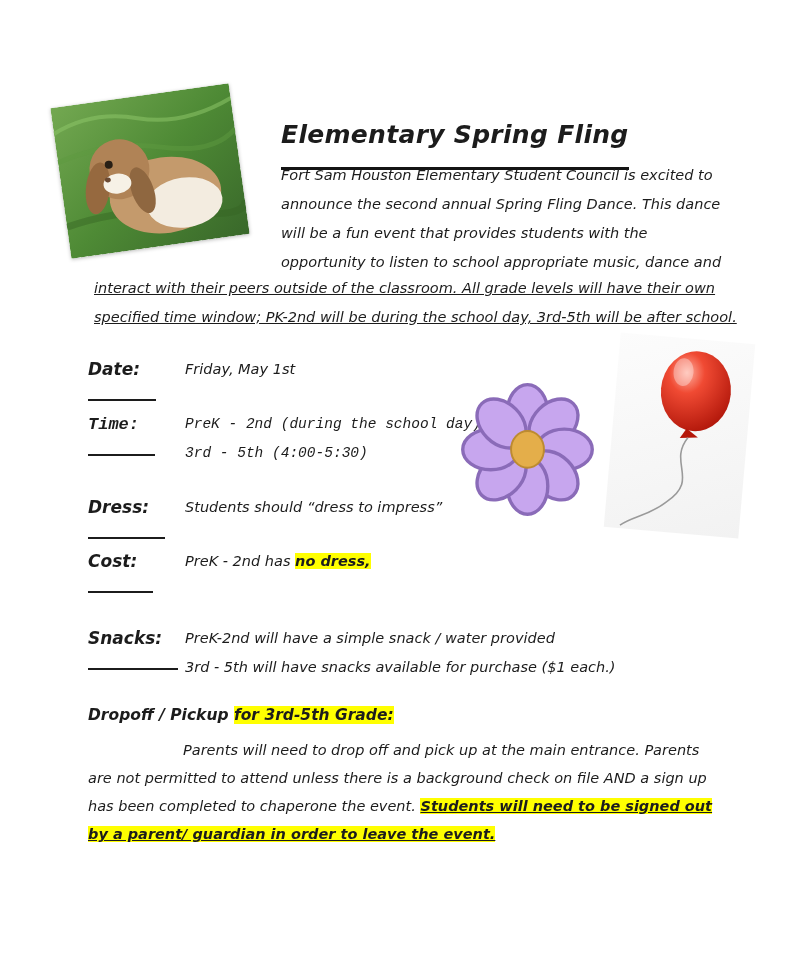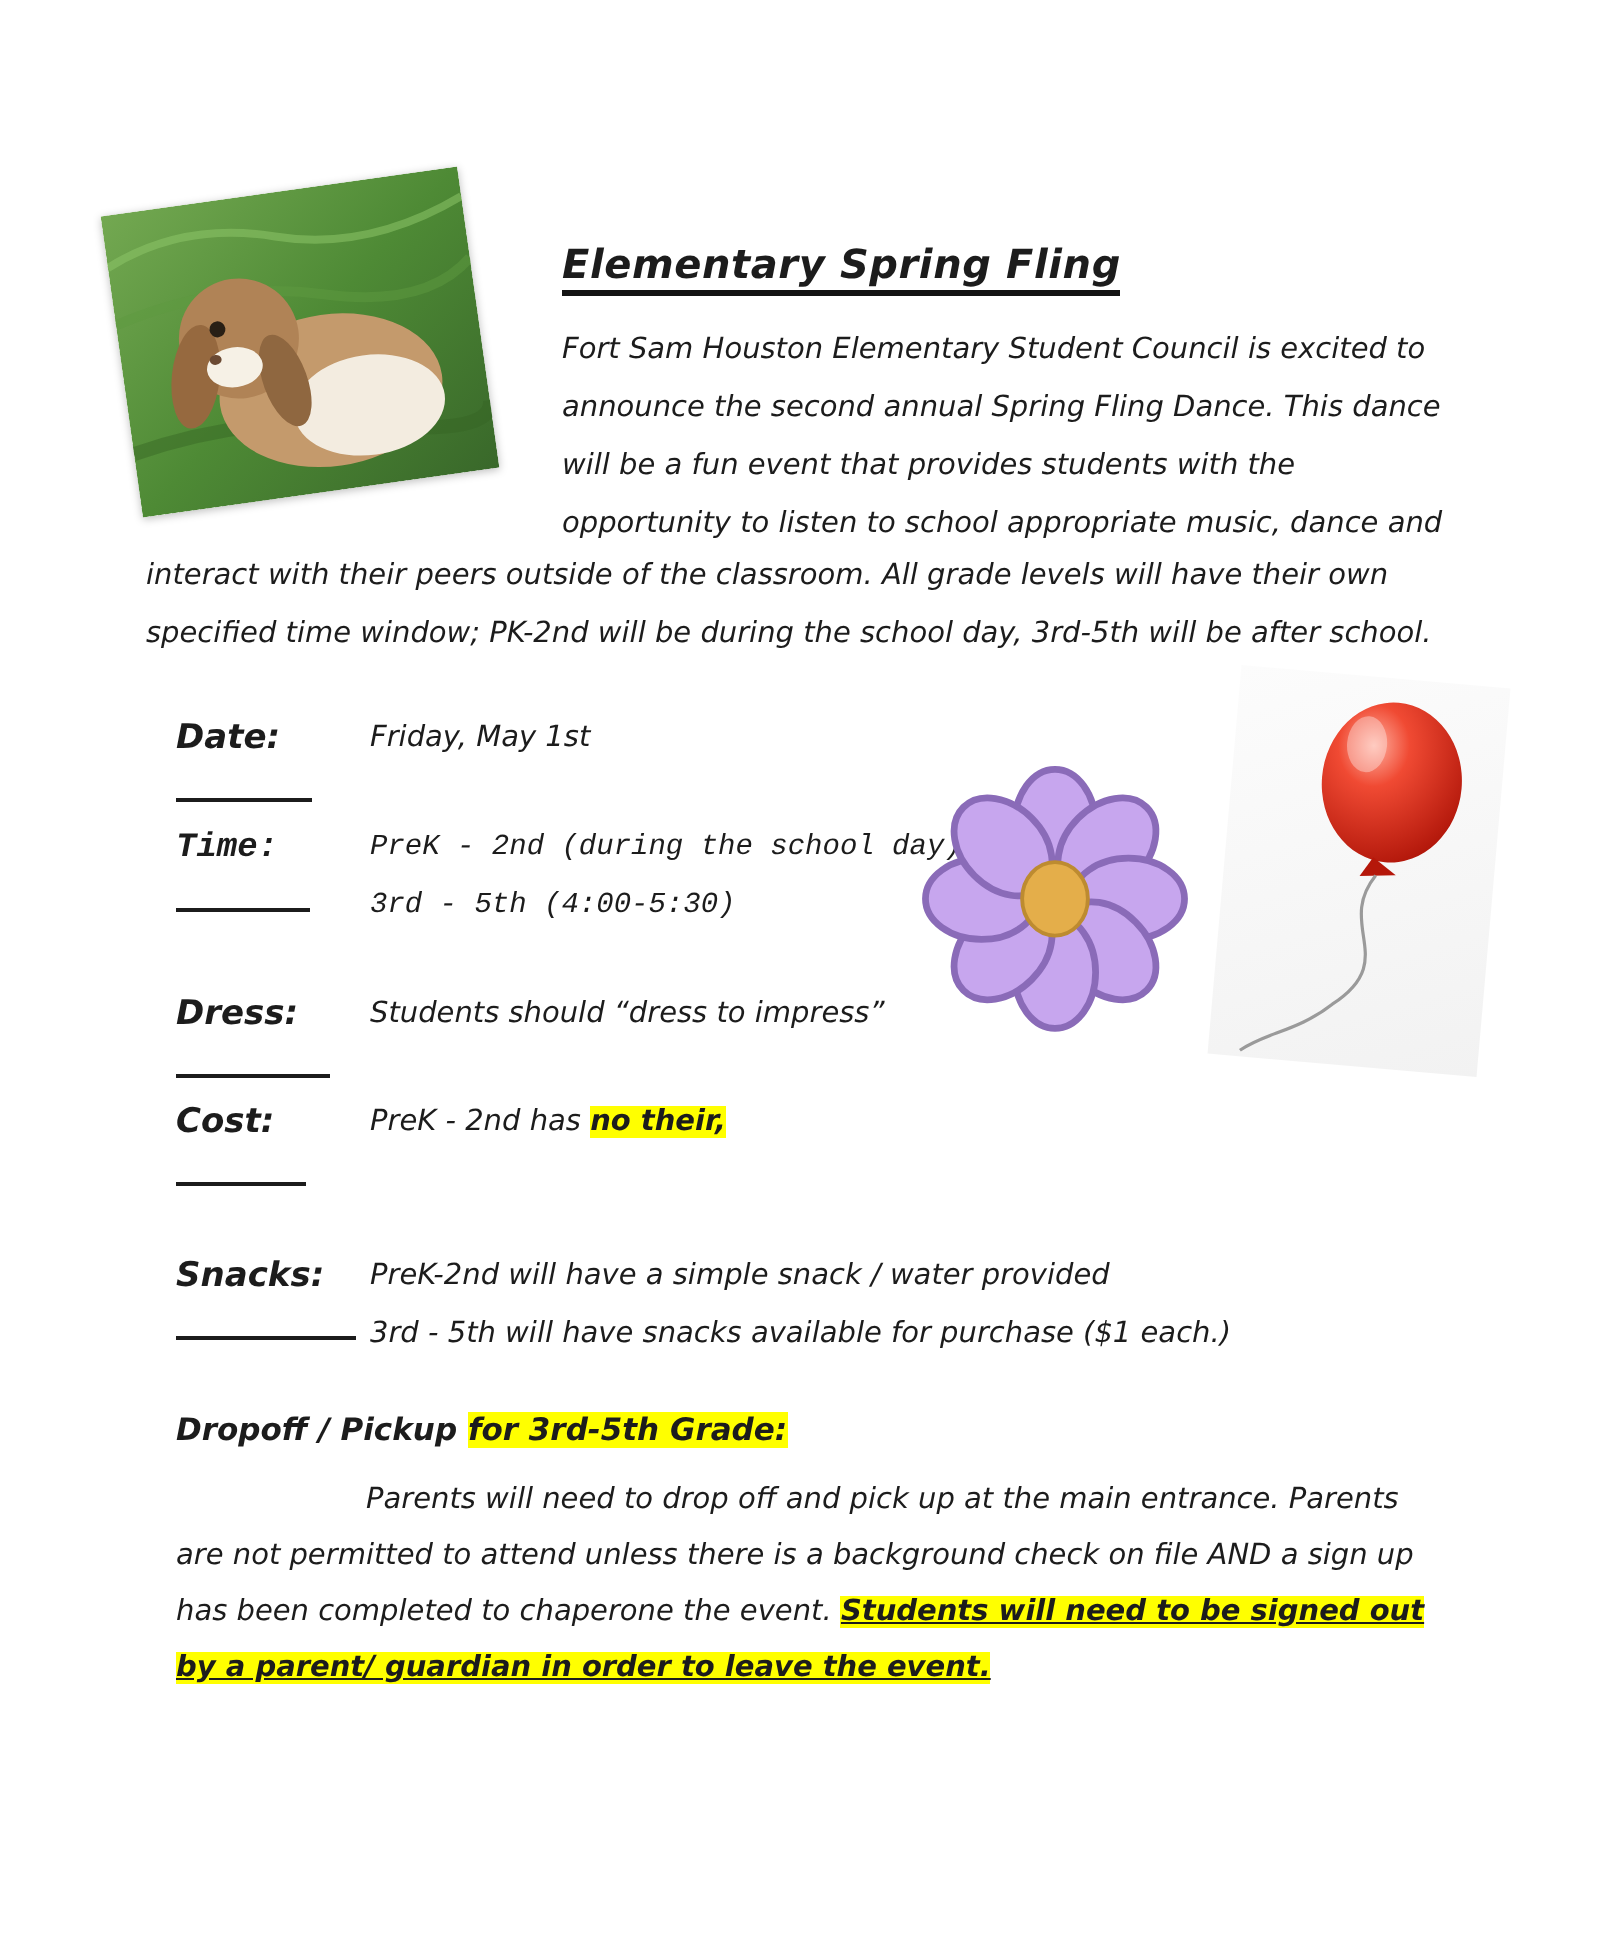--- a/index.html
+++ b/index.html
@@ -14,25 +14,25 @@
     font-family: "DejaVu Sans", sans-serif;
     font-style: italic;
     color: #1c1c1c;
     overflow: hidden;
   }
   .abs { position: absolute; }
 
   
   .title {
     display: inline-block;
-    font-size: 20px;
+    font-size: 25px;
     font-weight: 700;
     letter-spacing: 0.3px;
     border-bottom: 3px solid #141414;
-    padding-bottom: 1px;
+    padding-bottom: 18px;
     white-space: nowrap;
   }
 
   
   .body-text { font-size: 14.5px; line-height: 29px; }
 
   
   .row {
     position: absolute;
     left: 88px;
@@ -111,21 +111,21 @@
       <ellipse cx="47" cy="79" rx="3" ry="2.5" fill="#6b4a33"></ellipse>
     </svg>
   </div>
 
   <div class="abs" style="left:281px; top:120px;">
     <span class="title">Elementary Spring Fling</span>
   </div>
 
   <div class="abs body-text" style="left:281px; top:161px; width:448px;">Fort Sam Houston Elementary Student Council is excited to announce the second annual Spring Fling Dance.  This dance will be a fun event that provides students with the opportunity to listen to school appropriate music, dance and</div>
 
-  <div class="abs body-text" style="left:73px; top:274px; width:648px;">interact with their peers outside of the classroom.  All grade levels will have their own specified time window; PK-2nd will be during the school day, 3rd-5th will be after school.</div>
+  <div class="abs body-text" style="left:94px; top:274px; width:648px;text-decoration:underline;">interact with their peers outside of the classroom.  All grade levels will have their own specified time window; PK-2nd will be during the school day, 3rd-5th will be after school.</div>
 
   <div class="row" style="top:355px;">
     <div class="dlabel-cell">
       <span class="dlabel">Date:</span>
     </div>
     <div class="dlines">Friday, May 1st</div>
   </div>
 
   <div class="row" style="top:410px;font-family:Liberation Mono, monospace;">
     <div class="dlabel-cell">
@@ -142,21 +142,21 @@
       <span class="dlabel">Dress:</span>
     </div>
     <div class="dlines">Students should “dress to impress”</div>
   </div>
 
   <div class="row" style="top:547px;">
     <div class="dlabel-cell">
       <span class="dlabel">Cost:</span>
     </div>
     <div class="dlines">
-      <div><span>PreK - 2nd has </span><span class="hl-bold">no their,</span></div>
+      <div><span>PreK - 2nd has </span><span class="hl-bold">no dress,</span></div>
     </div>
   </div>
 
   <div class="row" style="top:624px;">
     <div class="dlabel-cell">
       <span class="dlabel">Snacks:</span>
     </div>
     <div class="dlines">
       <div>PreK-2nd will have a simple snack / water provided</div>
       <div>3rd - 5th will have snacks available for purchase ($1 each.)</div>

